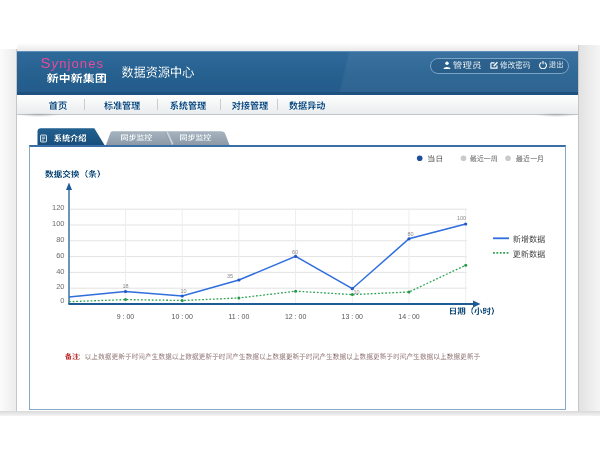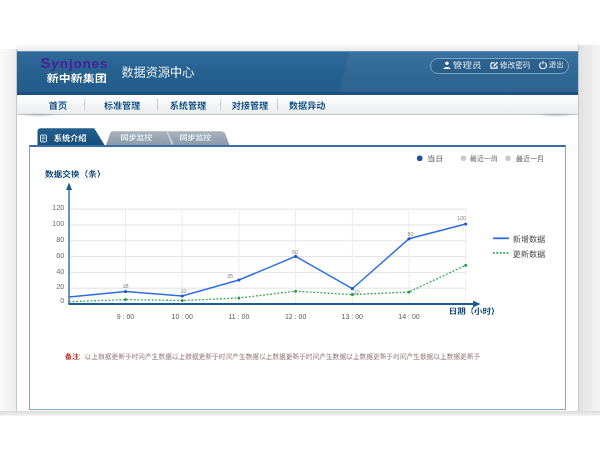--- a/index.html
+++ b/index.html
@@ -40,21 +40,21 @@
     <div class="nsep" style="left:66.7px"></div>
     <div class="nsep" style="left:140.4px"></div>
     <div class="nsep" style="left:203px"></div>
     <div class="nsep" style="left:259.6px"></div>
   </div>
   <div class="curl" style="left:2px"></div>
   <div class="curl" style="left:519px"></div>
   <div id="pill"></div>
   <div id="panel"></div>
 </div>
-<div style="position:absolute;left:40.5px;top:54px;color:#4c1d95;font-weight:bold;
+<div style="position:absolute;left:40.5px;top:54px;color:#ec4899;font-weight:normal;
 font-size:13px;letter-spacing:1.1px"><span style="font-size:15px">S</span><span style="font-size:13px;font-style:italic">y</span>njones</div>
 <svg style="position:absolute;left:28px;top:125px" width="215" height="21" viewBox="0 0 215 21">
     <defs>
       <linearGradient id="gt" x1="0" y1="0" x2="0" y2="1">
         <stop offset="0" stop-color="#a7b4c0"></stop>
         <stop offset="1" stop-color="#8c9aa8"></stop>
       </linearGradient>
       <linearGradient id="bt" x1="0" y1="0" x2="0" y2="1">
         <stop offset="0" stop-color="#22608f"></stop>
         <stop offset="1" stop-color="#174e7b"></stop>

